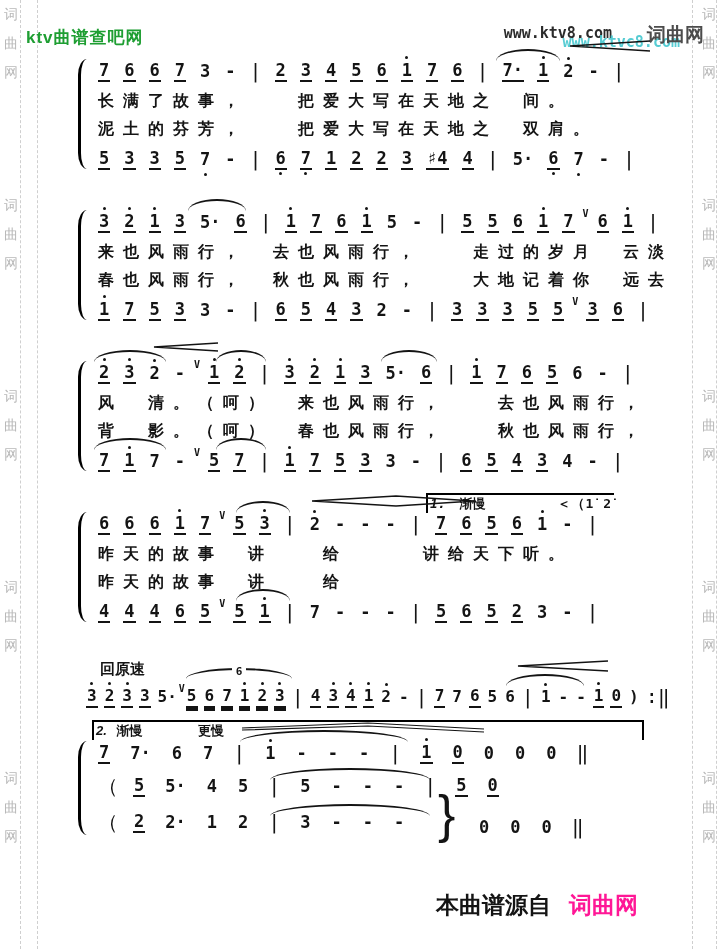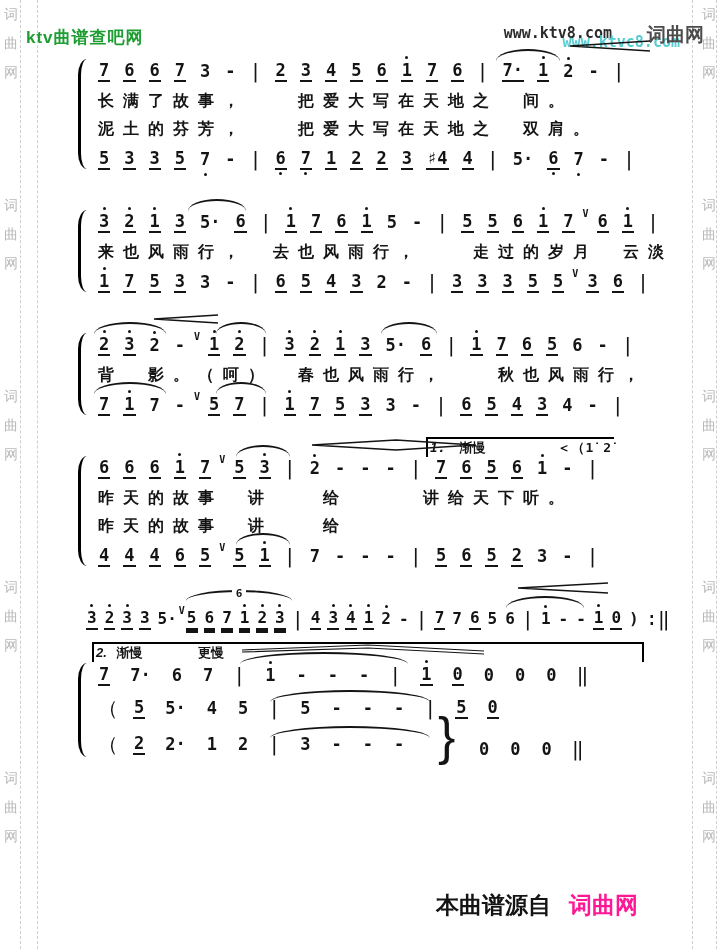--- a/index.html
+++ b/index.html
@@ -207,20 +207,21 @@
         <span class="num u1">5</span>
         <span class="num u1">6</span>
         <span class="num hi u1">1</span>
         <span class="num u1">7</span>
         <span class="breath">V</span>
         <span class="num u1">6</span>
         <span class="num hi u1">1</span>
         <span class="bar">|</span>
       </div>
     <div class="lyric">来也风雨行，　去也风雨行，　　走过的岁月　云淡</div>
+    <div class="lyric">春也风雨行，　秋也风雨行，　　大地记着你　远去</div>
     <div class="notation">
         <span class="num hi u1">1</span>
         <span class="num u1">7</span>
         <span class="num u1">5</span>
         <span class="num u1">3</span>
         <span class="num">3</span>
         <span class="num">-</span>
         <span class="bar">|</span>
         <span class="num u1">6</span>
         <span class="num u1">5</span>
@@ -266,20 +267,21 @@
         <span class="num u1">6</span>
         <span class="bar">|</span>
         <span class="num hi u1">1</span>
         <span class="num u1">7</span>
         <span class="num u1">6</span>
         <span class="num u1">5</span>
         <span class="num">6</span>
         <span class="num">-</span>
         <span class="bar">|</span>
       </div>
+    <div class="lyric">风　清。（呵）　来也风雨行，　　去也风雨行，</div>
     <div class="lyric">背　影。（呵）　春也风雨行，　　秋也风雨行，</div>
     <div class="notation">
       <i class="arc" style="left:-4px;top:-8px;width:72px"></i>
       <i class="arc" style="left:118px;top:-8px;width:50px"></i>
     <span class="num u1">7</span>
         <span class="num hi u1">1</span>
         <span class="num">7</span>
         <span class="num">-</span>
         <span class="breath">V</span>
         <span class="num u1">5</span>
@@ -358,20 +360,21 @@
         <span class="num u1">6</span>
         <span class="num u1">5</span>
         <span class="num u1">2</span>
         <span class="num">3</span>
         <span class="num">-</span>
         <span class="bar">|</span>
       </div>
   </section>
 
   <section class="sys" style="padding-left:0;margin-bottom:26px">
+    <div class="tempo-label">回原速</div>
     <div class="notation tight">
       <div class="tuplet"><span>6</span></div>
       <i class="arc" style="left:420px;top:-8px;width:78px"></i>
       <svg class="hp" style="left:428px;top:-22px" width="96" height="12">
           <path d="M94 1 L4 6 L94 11" fill="none" stroke="#141414" stroke-width="1.6"></path>
         </svg>
     <span class="num hi u1">3</span>
         <span class="num hi u1">2</span>
         <span class="num hi u1">3</span>
         <span class="num u1">3</span>

